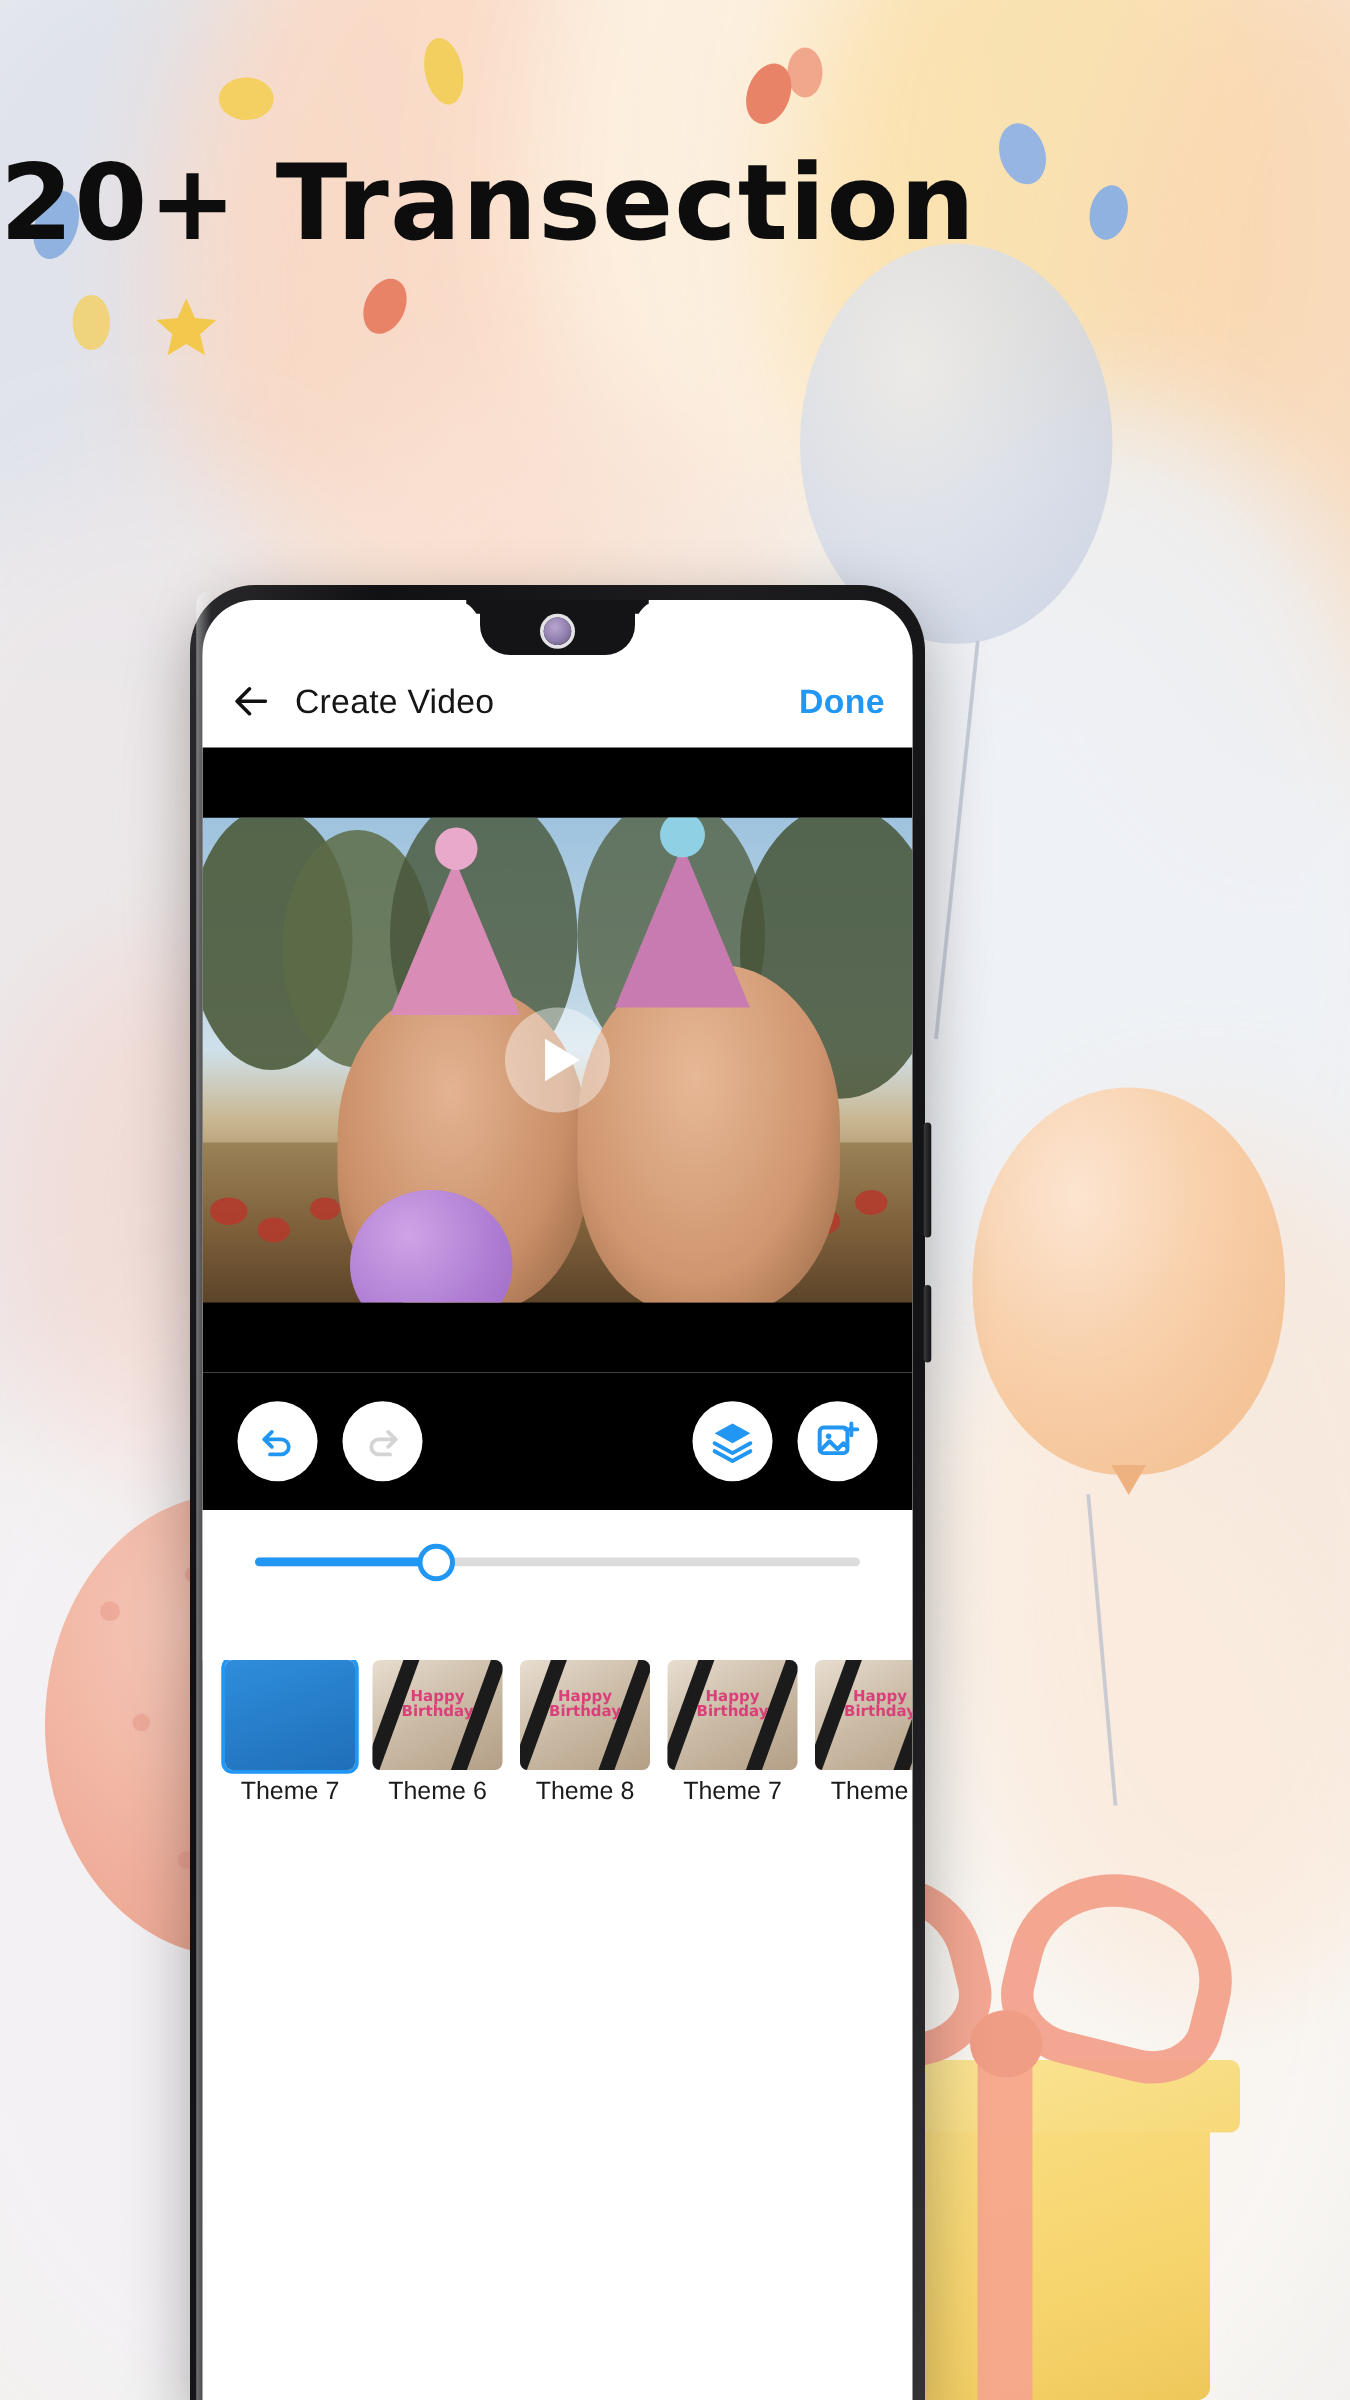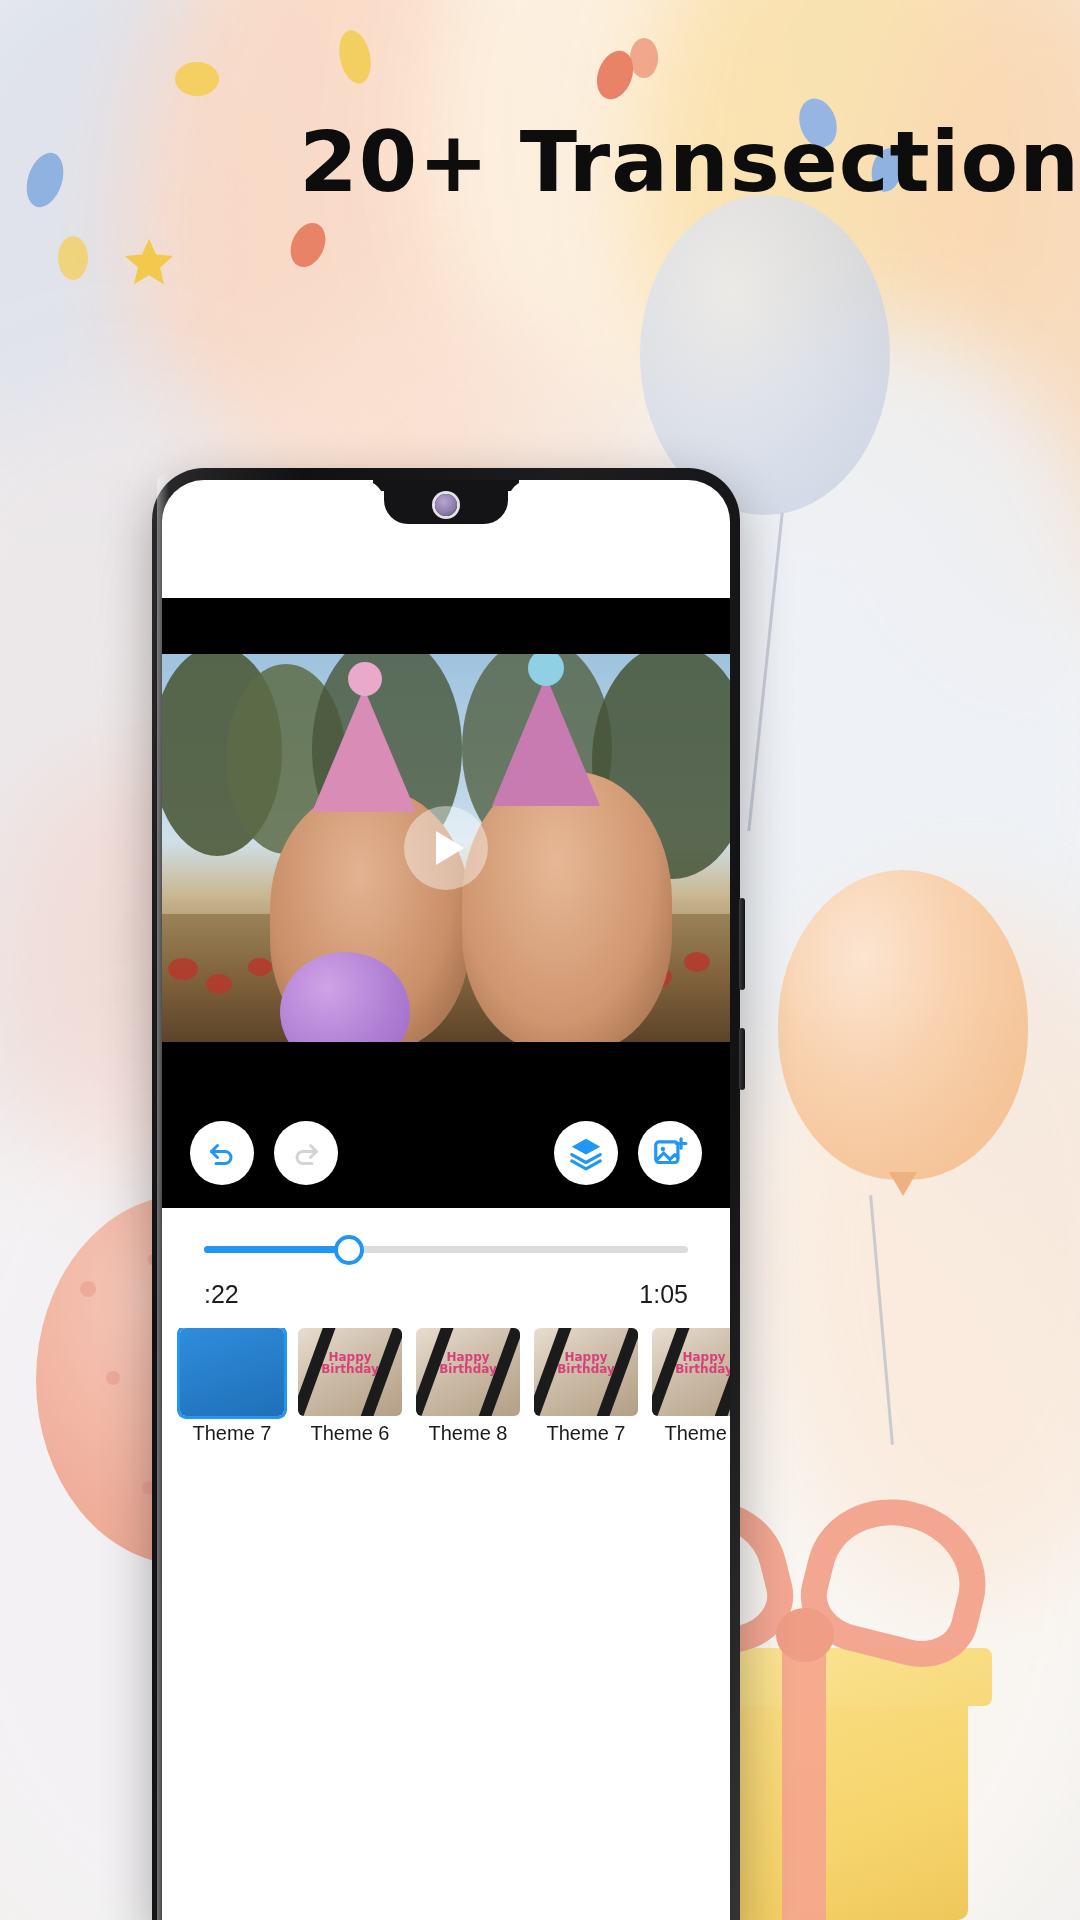--- a/index.html
+++ b/index.html
@@ -34,21 +34,21 @@
   .w11{ left:760px;  top:900px;  width:420px; height:700px;  background:#fbe3cf; opacity:.55; }
   .w12{ left:0px;    top:760px;  width:260px; height:420px;  background:#f7cfc2; opacity:.45; }
 
   
   .dot { position:absolute; border-radius:50%; }
   .star { position:absolute; }
 
   
   #headline {
     position: absolute; left: 0; right: 0; top: 105px;
-    text-align: right;
+    text-align: left;
     color: #0d0d0d;
     font-family: "DejaVu Sans", sans-serif;
     font-weight: 700;
     font-size: 84px;
     line-height: 1.38;
     letter-spacing: 1px;
     z-index: 6;
   }
   #headline .l2 { display:block; }
 
@@ -347,20 +347,27 @@
     <div class="phone-sheen"></div>
     <div class="btn-side btn-power"></div>
     <div class="btn-side btn-vol"></div>
 
     <div class="screen">
 
       <div class="notch">
         <div class="cam"></div>
       </div>
 
+      <div class="app-header">
+        <svg class="back-arrow" viewBox="0 0 24 24" fill="none">
+          <path d="M20 12H4M4 12l7-7M4 12l7 7" stroke="#111" stroke-width="2" stroke-linecap="round" stroke-linejoin="round"></path>
+        </svg>
+        <div class="app-title">Create Video</div>
+        <div class="done-btn" style="color: rgb(33, 150, 243);">Done</div>
+      </div>
 
       <div class="preview-wrap">
         <div class="preview-photo">
           <div class="sky"></div>
 
           <div class="tree" style="left:-10px; top:-8px;  width:130px; height:210px; background:#4c5b3b; opacity:.9;"></div>
           <div class="tree" style="left:64px;  top:10px;  width:120px; height:190px; background:#5d6c47; opacity:.85;"></div>
           <div class="tree" style="left:150px; top:-20px; width:150px; height:230px; background:#47563a; opacity:.8;"></div>
           <div class="tree" style="left:300px; top:-16px; width:150px; height:220px; background:#526143; opacity:.8;"></div>
           <div class="tree" style="left:430px; top:-10px; width:160px; height:235px; background:#455436; opacity:.85;"></div>
@@ -423,24 +430,20 @@
             <path d="M4 16l4-4 4 4 3-3 2 2" stroke="#2196f3" stroke-width="2" stroke-linecap="round" stroke-linejoin="round"></path>
             <path d="M19 3v6M16 6h6" stroke="#2196f3" stroke-width="2" stroke-linecap="round"></path>
           </svg>
         </div>
       </div>
 
       <div class="seek-area">
         <div class="seek-track">
           <div class="seek-fill" style="background: rgb(33, 150, 243); width: 30%;"></div>
           <div class="seek-thumb" style="left: 30%; border-color: rgb(33, 150, 243);"></div>
-        </div>
-        <div class="time-row">
-          <span>:22</span>
-          <span>1:05</span>
         </div>
       </div>
 
       <div class="themes" id="themes-strip">
           <div class="theme selected">
             <div class="theme-thumb"></div>
             <div class="theme-label">Theme 7</div>
           </div>
           <div class="theme">
             <div class="theme-thumb">

